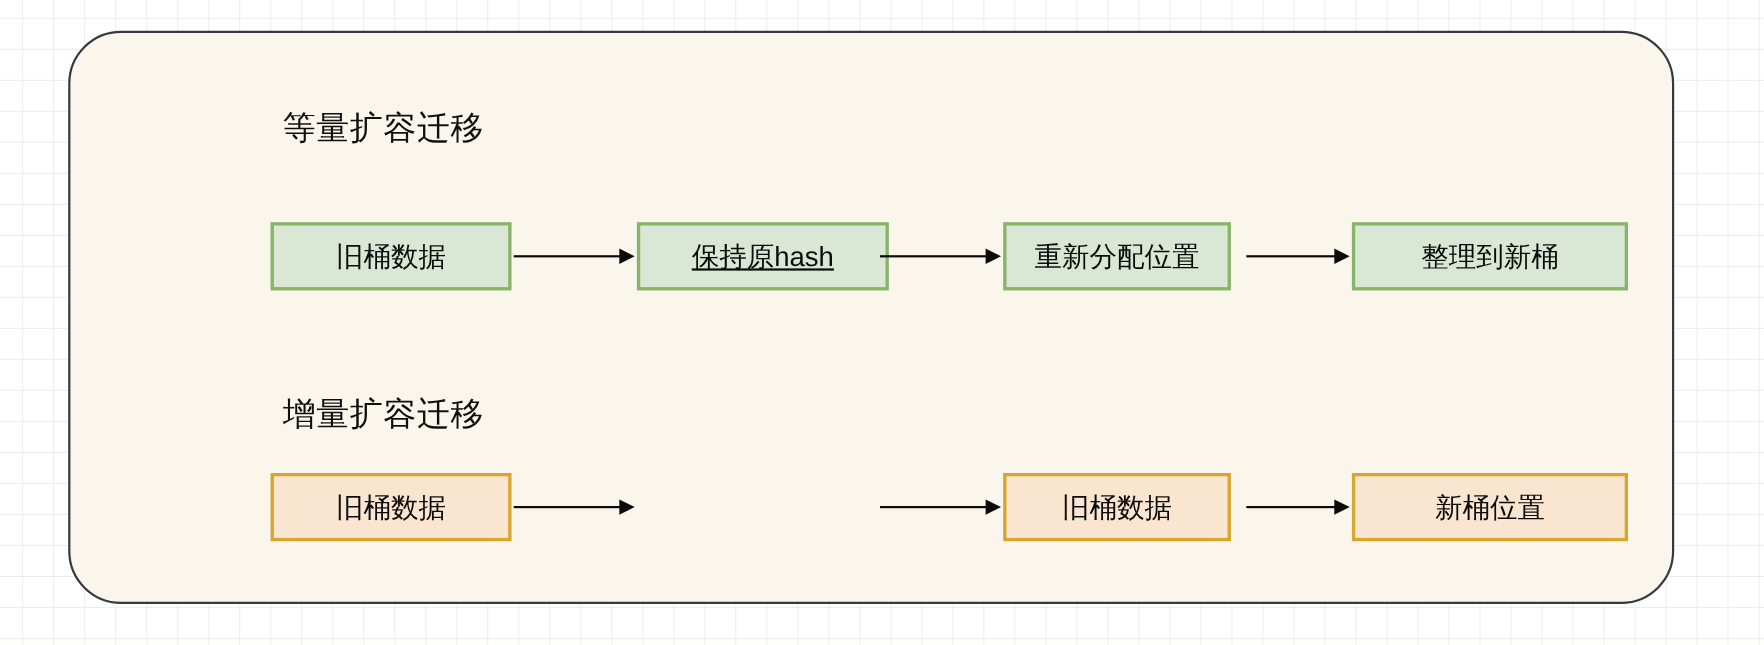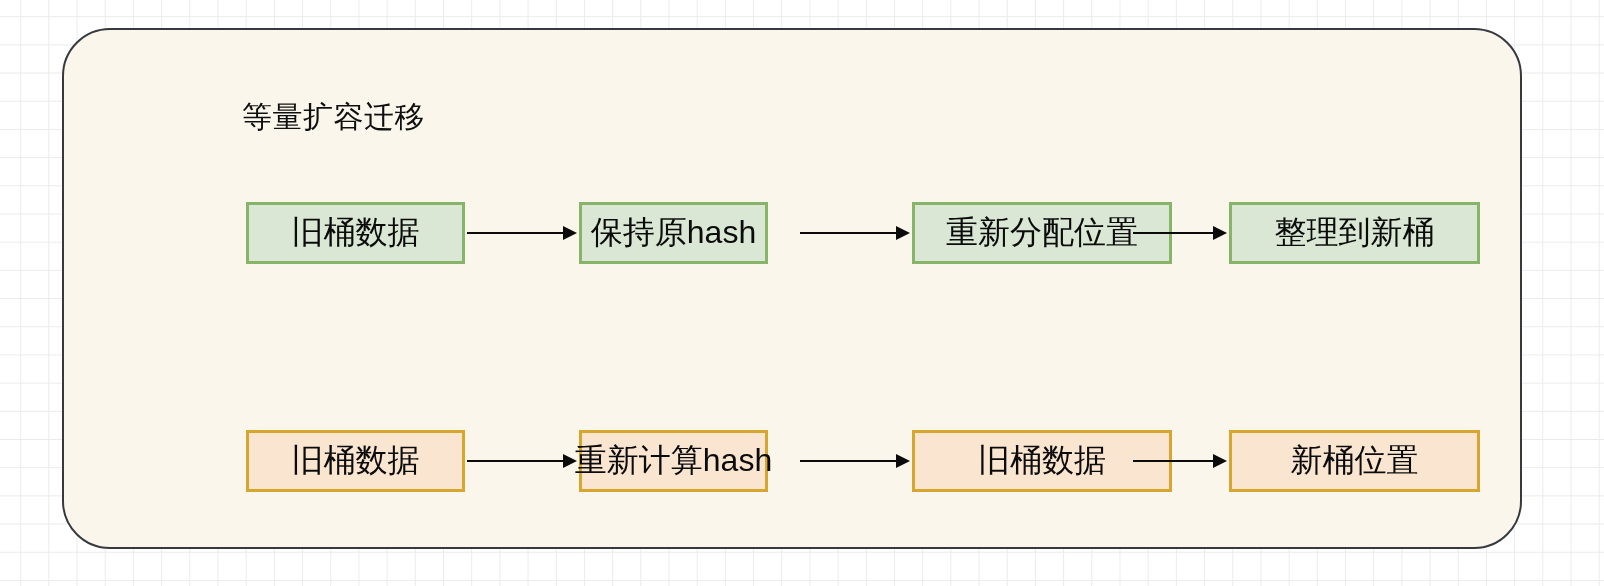--- a/index.html
+++ b/index.html
@@ -35,21 +35,21 @@
     height: 521px;
     box-sizing: border-box;
     background: #faf6ec;
     border: 2px solid #36393d;
     border-radius: 48px;
   }
 
   
   .section-title {
     position: absolute;
-    left: 178px;
+    left: 193px;
     font-size: 30px;
     line-height: 1;
     color: #0f0f0f;
     letter-spacing: 0.5px;
     white-space: nowrap;
   }
   #title-1 { top: 72px; }
   #title-2 { top: 332px; }
 
   
@@ -65,31 +65,31 @@
   .node {
     position: absolute;
     top: 0;
     height: 62px;
     box-sizing: border-box;
     border-width: 3px;
     border-style: solid;
     display: flex;
     align-items: center;
     justify-content: center;
-    font-size: 32px;
+    font-size: 25px;
     color: #0b0b0b;
     white-space: nowrap;
   }
   .node.green  { background: #d9e7d4; border-color: #88b46a; }
   .node.orange { background: #fae5d0; border-color: #d6a62e; }
 
   
   .col-0 { left: 182px;  width: 219px; }
-  .col-1 { left: 515px;  width: 189px; }
-  .col-2 { left: 848px;  width: 260px; }
+  .col-1 { left: 515px;  width: 229px; text-decoration: underline; }
+  .col-2 { left: 848px;  width: 207px; }
   .col-3 { left: 1165px; width: 251px; }
 
   
   .arrow {
     position: absolute;
     top: 24px;
     height: 14px;
   }
   .arrow .shaft {
     position: absolute;
@@ -143,31 +143,31 @@
       <div class="node green col-2">重新分配位置</div>
 
       <div class="arrow arr-2">
         <div class="shaft"></div>
         <div class="head"></div>
       </div>
 
       <div class="node green col-3">整理到新桶</div>
     </div>
 
+    <div id="title-2" class="section-title">增量扩容迁移</div>
 
     <div id="row-2" class="flow-row">
 
       <div class="node orange col-0">旧桶数据</div>
 
       <div class="arrow arr-0">
         <div class="shaft"></div>
         <div class="head"></div>
       </div>
 
-      <div class="node orange col-1">重新计算hash</div>
 
       <div class="arrow arr-1">
         <div class="shaft"></div>
         <div class="head"></div>
       </div>
 
       <div class="node orange col-2">旧桶数据</div>
 
       <div class="arrow arr-2">
         <div class="shaft"></div>

